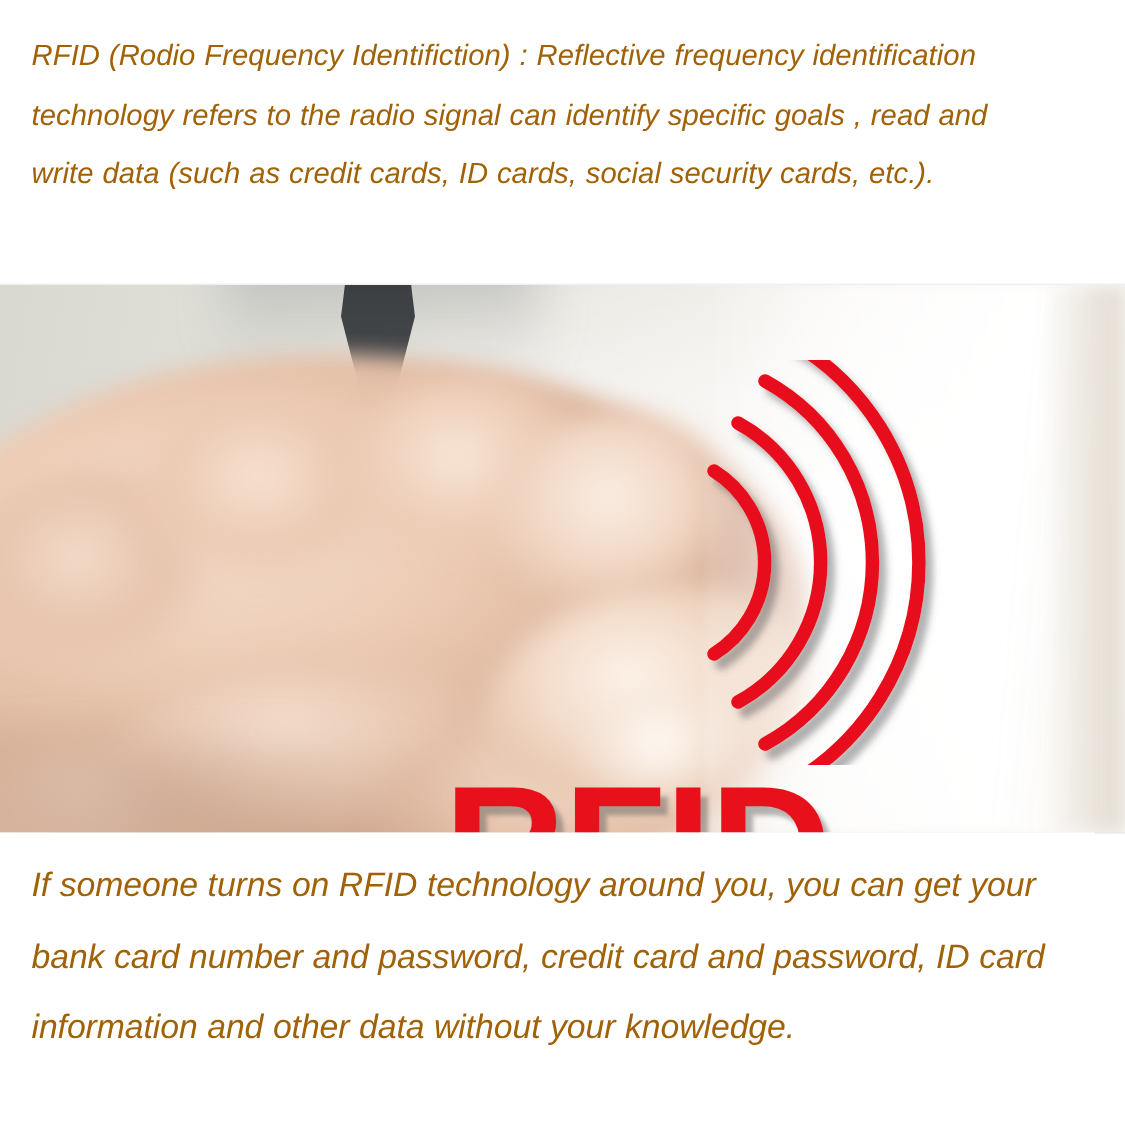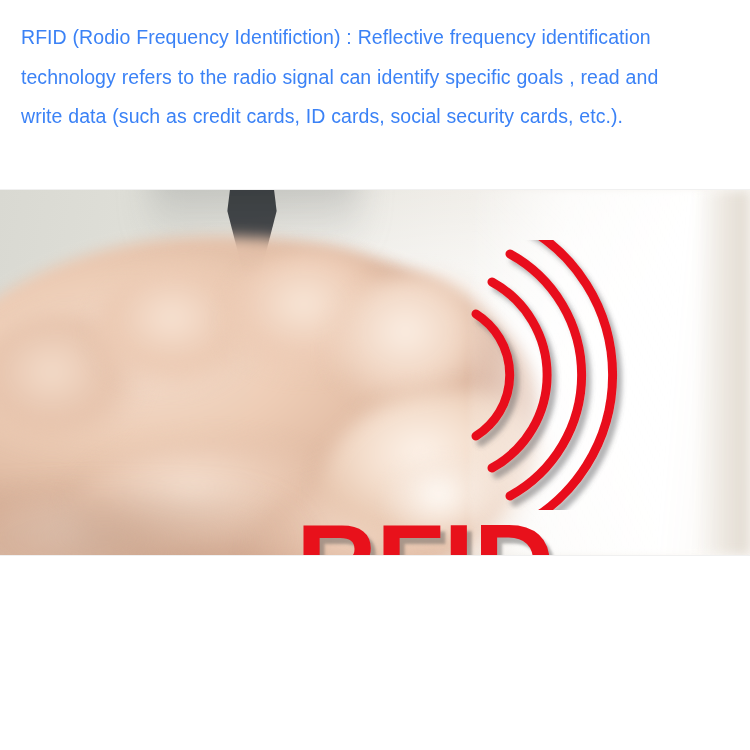--- a/index.html
+++ b/index.html
@@ -22,21 +22,22 @@
     background: #ffffff;
   }
 
   
   .text-block {
     position: absolute;
     left: 0;
     width: 730px;
     background: #ffffff;
     box-sizing: border-box;
-    color: #3b82f6;
+    color: #a16207;
+    font-style: italic;
   }
 
   .top-text {
     top: 0;
     height: 190px;
     padding: 18px 28px 0 21px;
     font-size: 19.5px;
     line-height: 39.5px;
     letter-spacing: 0.05px;
     word-spacing: 0.4px;
@@ -289,14 +290,17 @@
             <path d="M 40 256 A 138 138 0 0 0 40 14" stroke-width="9"></path>
             <path d="M 58 282 A 170 170 0 0 0 58 -12" stroke-width="9"></path>
           </g>
         </svg>
       </div>
     </div>
   </div>
 
   <div class="sep-bottom"></div>
 
+  <div class="text-block bottom-text">
+    <p class="para">If someone turns on RFID technology around you, you can get your bank card number and password, credit card and password, ID card information and other data without your knowledge.</p>
+  </div>
 
 </div>
 
 </body></html>

